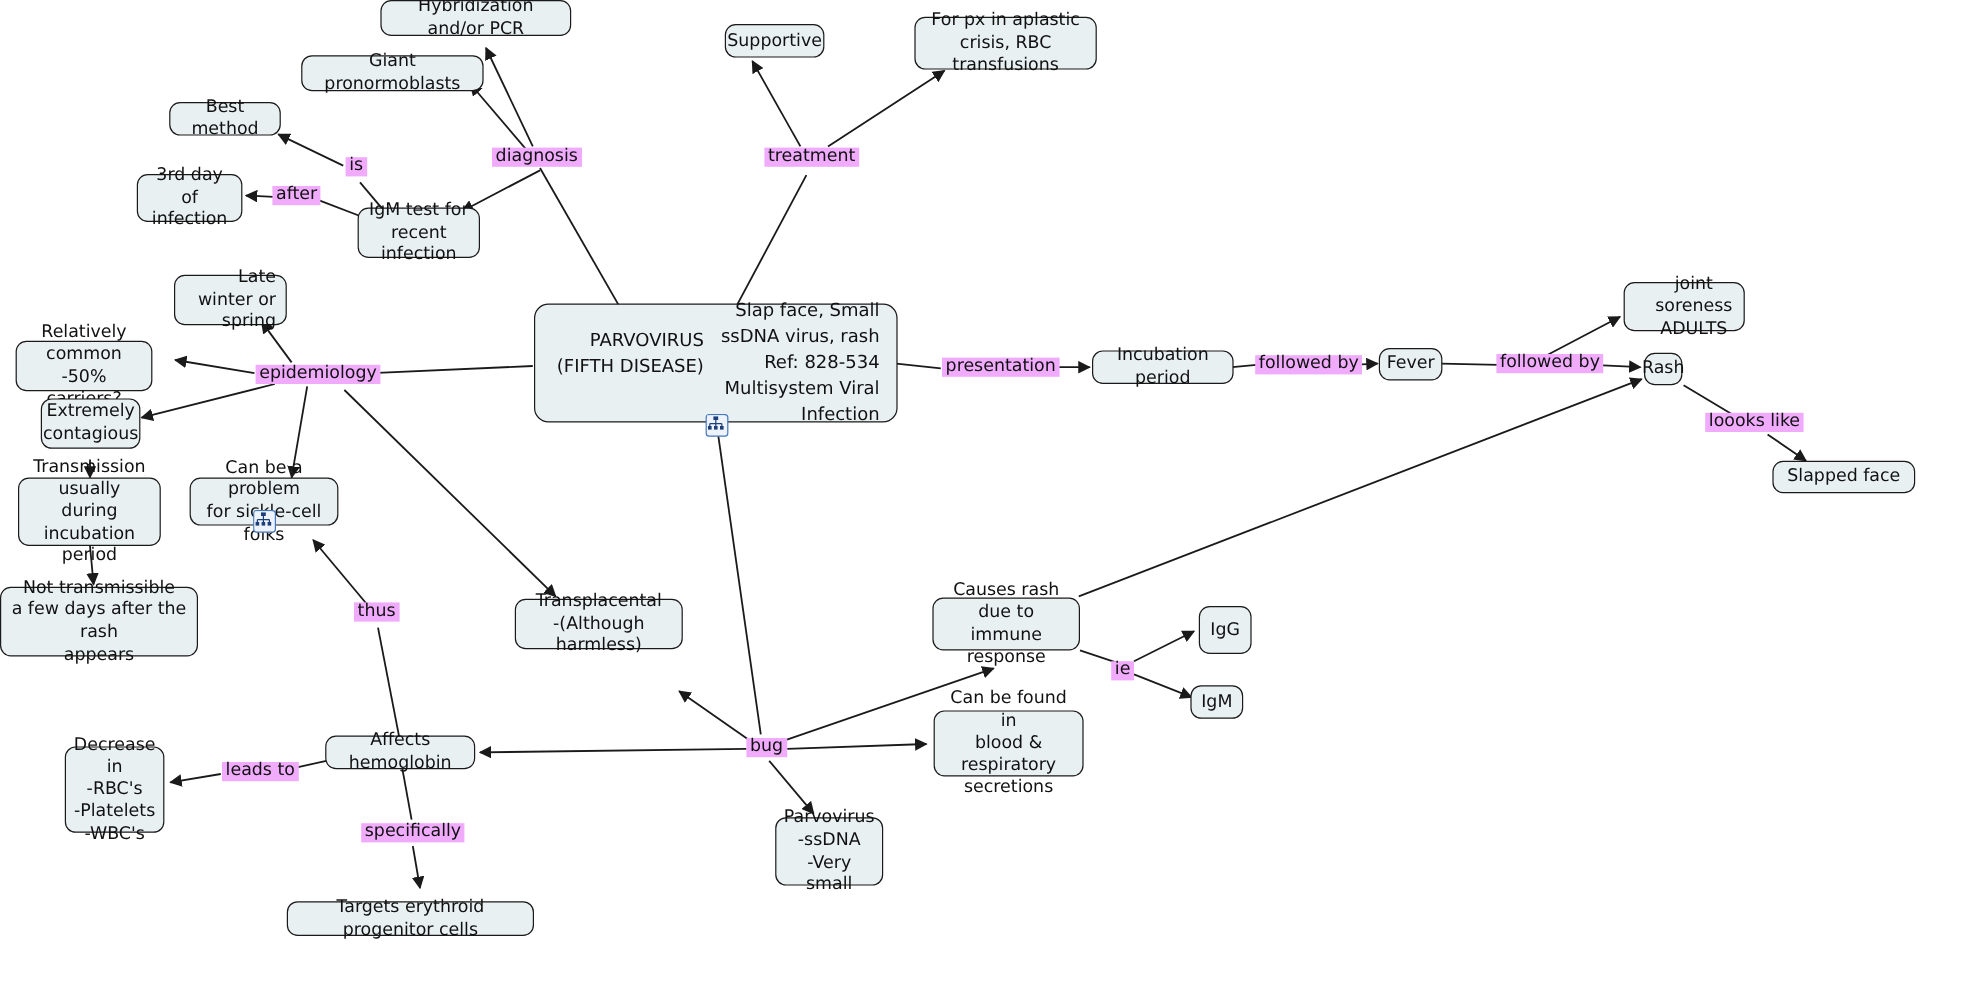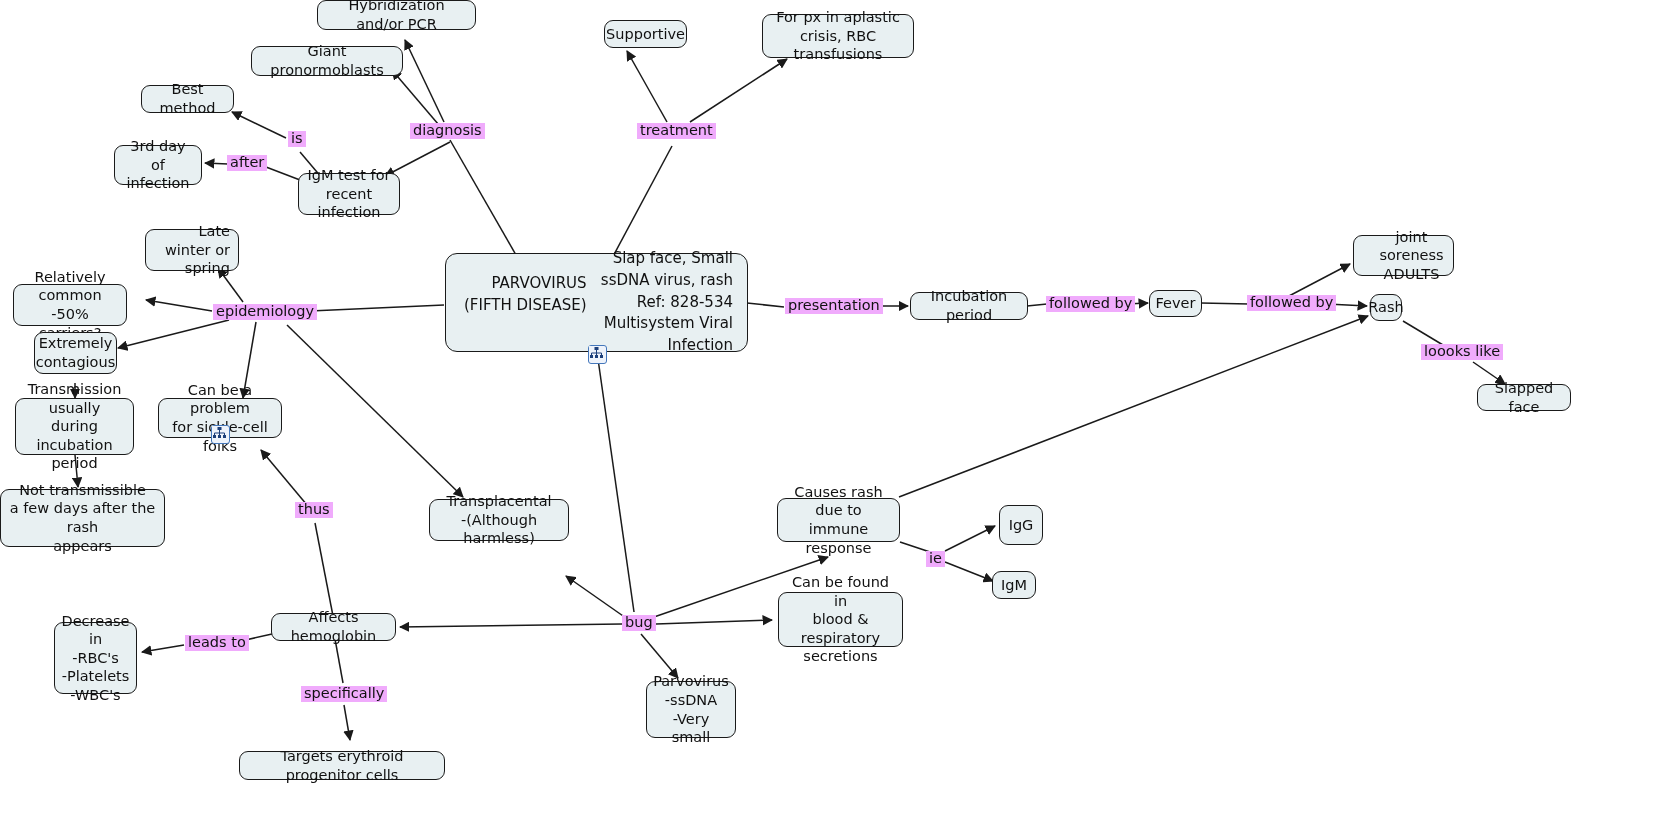--- a/index.html
+++ b/index.html
@@ -253,21 +253,21 @@
 
   <div class="node" style="left:1370px; top:294px; width:32px; height:27px;">
     <span>Rash</span>
   </div>
 
   <div class="node" style="left:1353px; top:235px; width:101px; height:41px;padding-left:24px;">
     <span>joint soreness
 ADULTS</span>
   </div>
 
-  <div class="node" style="left:1477px; top:384px; width:94px; height:27px;">
+  <div class="node" style="left:1477px; top:384px; width:119px; height:27px;">
     <span>Slapped face</span>
   </div>
 
   <div class="node" style="left:777px; top:498px; width:123px; height:44px;">
     <span>Causes rash due to
 immune response</span>
   </div>
 
   <div class="node" style="left:999px; top:505px; width:44px; height:40px;text-align:right;">
     <span>IgG</span>

